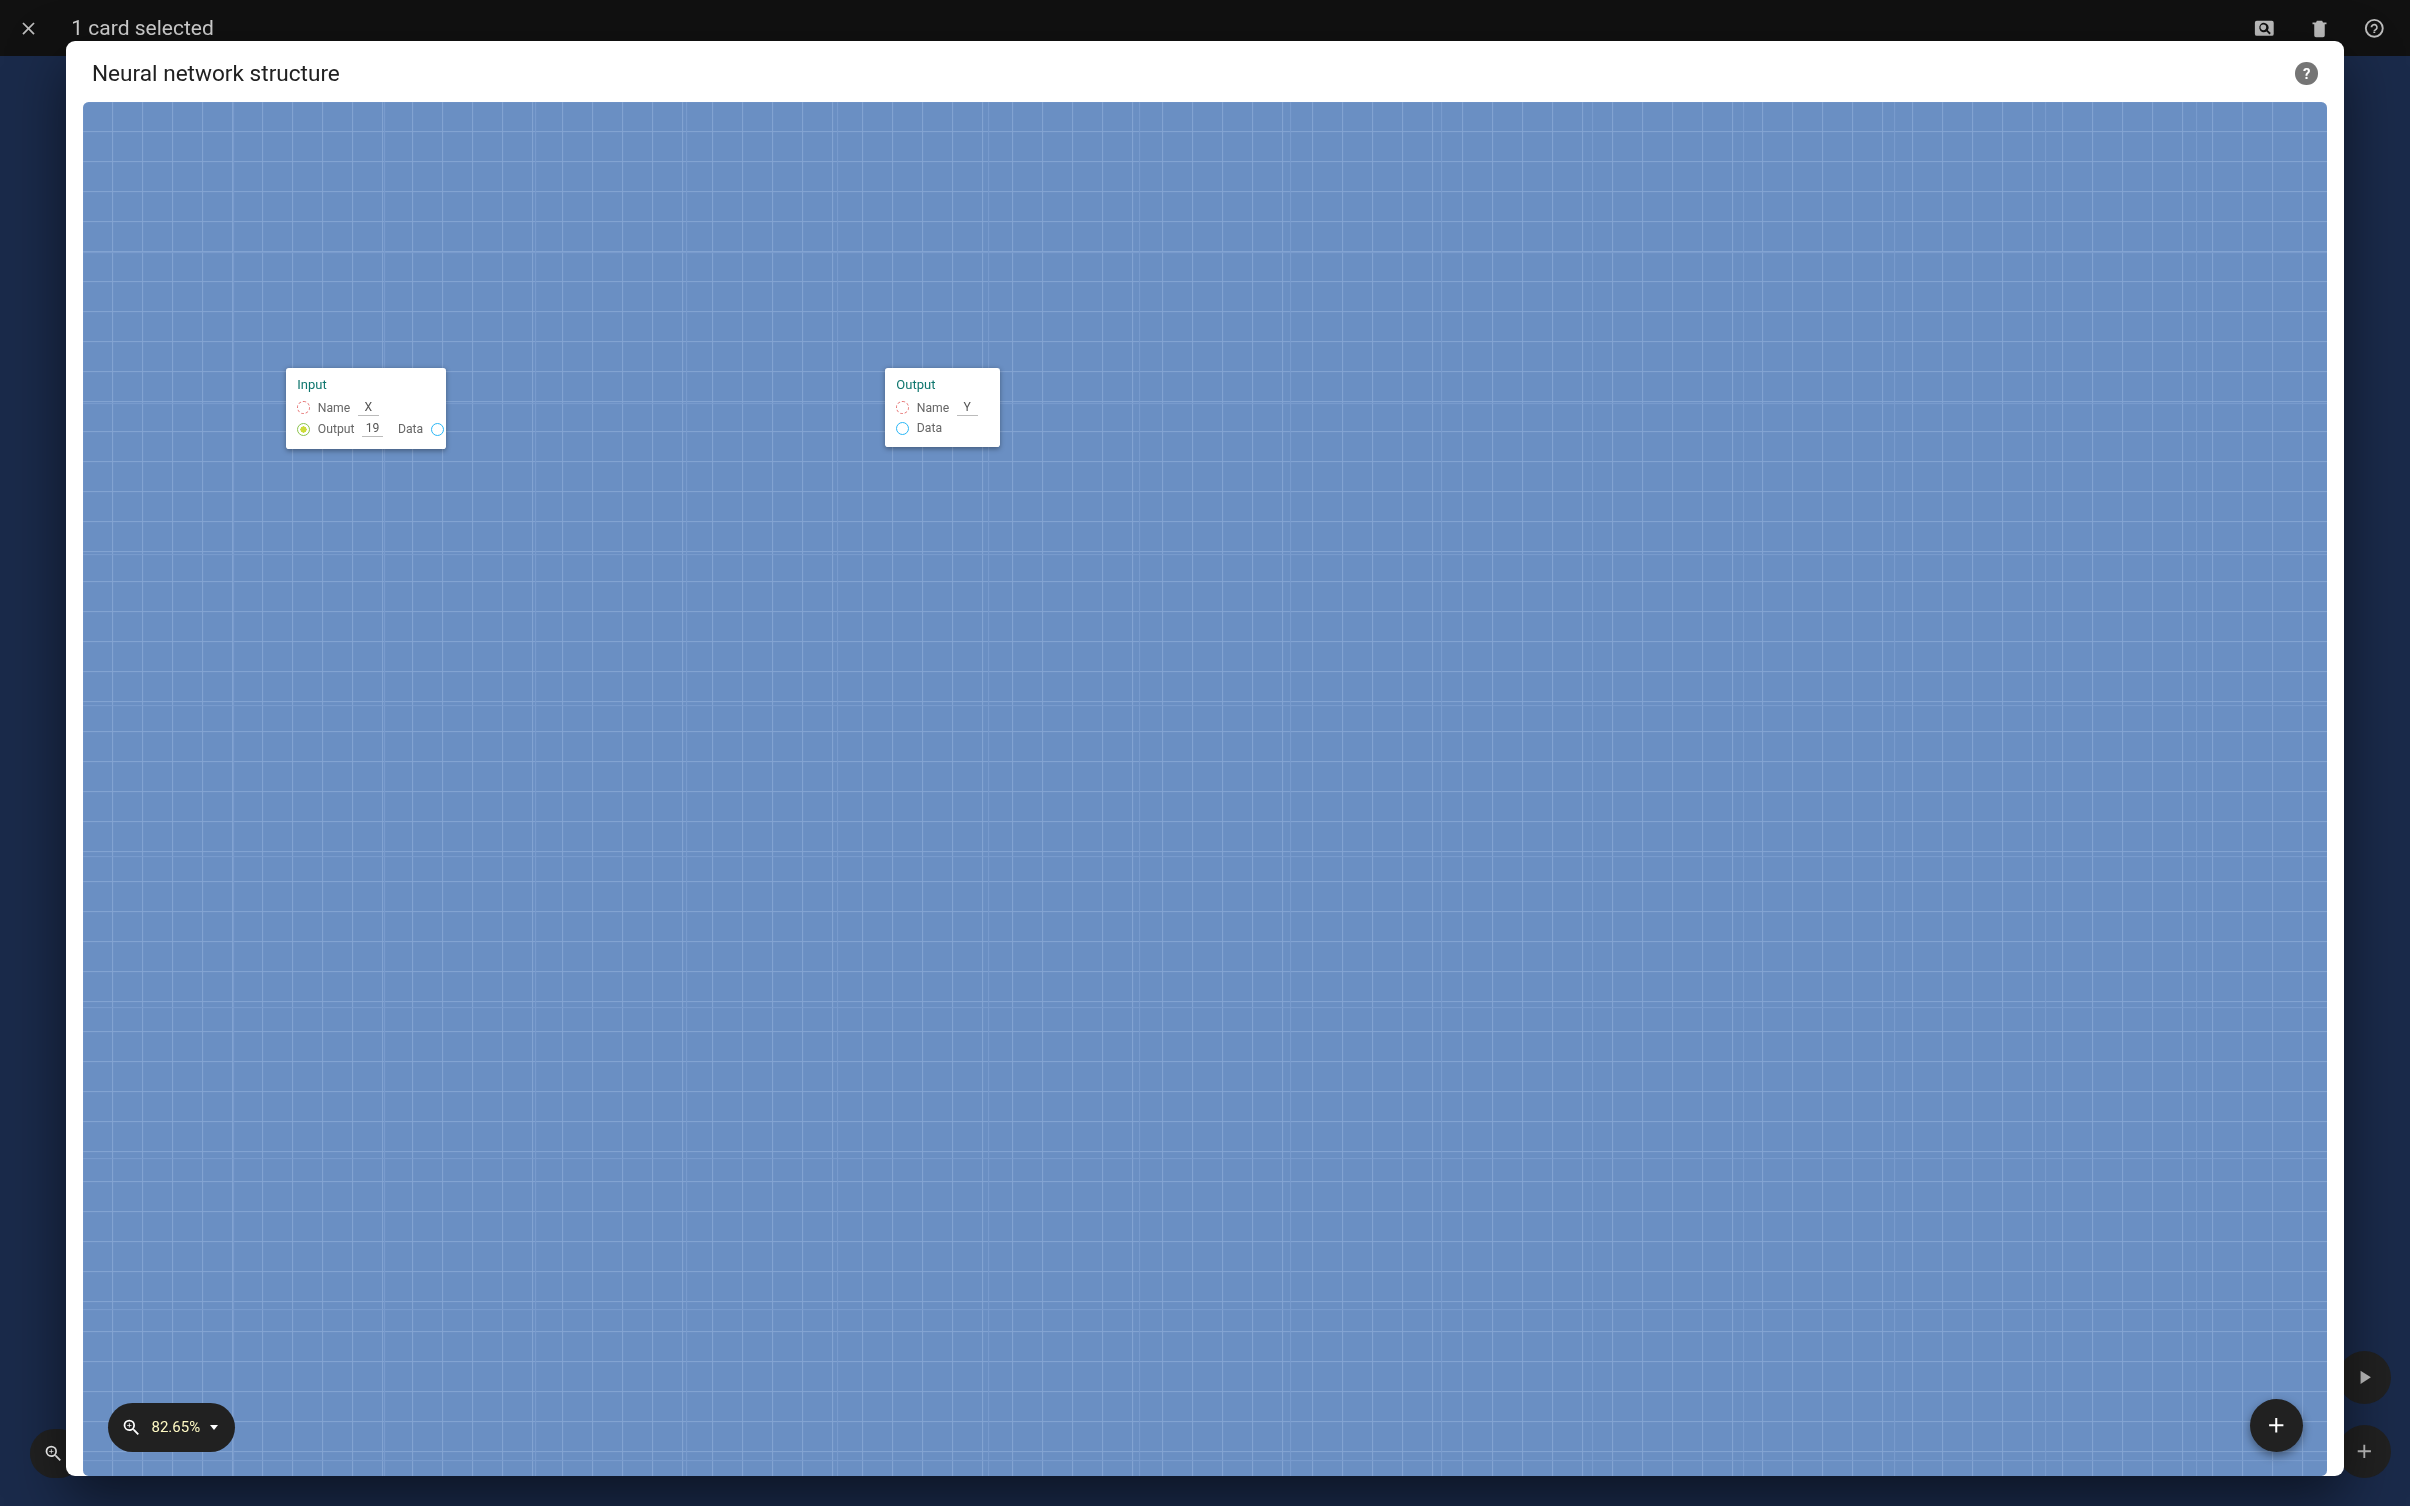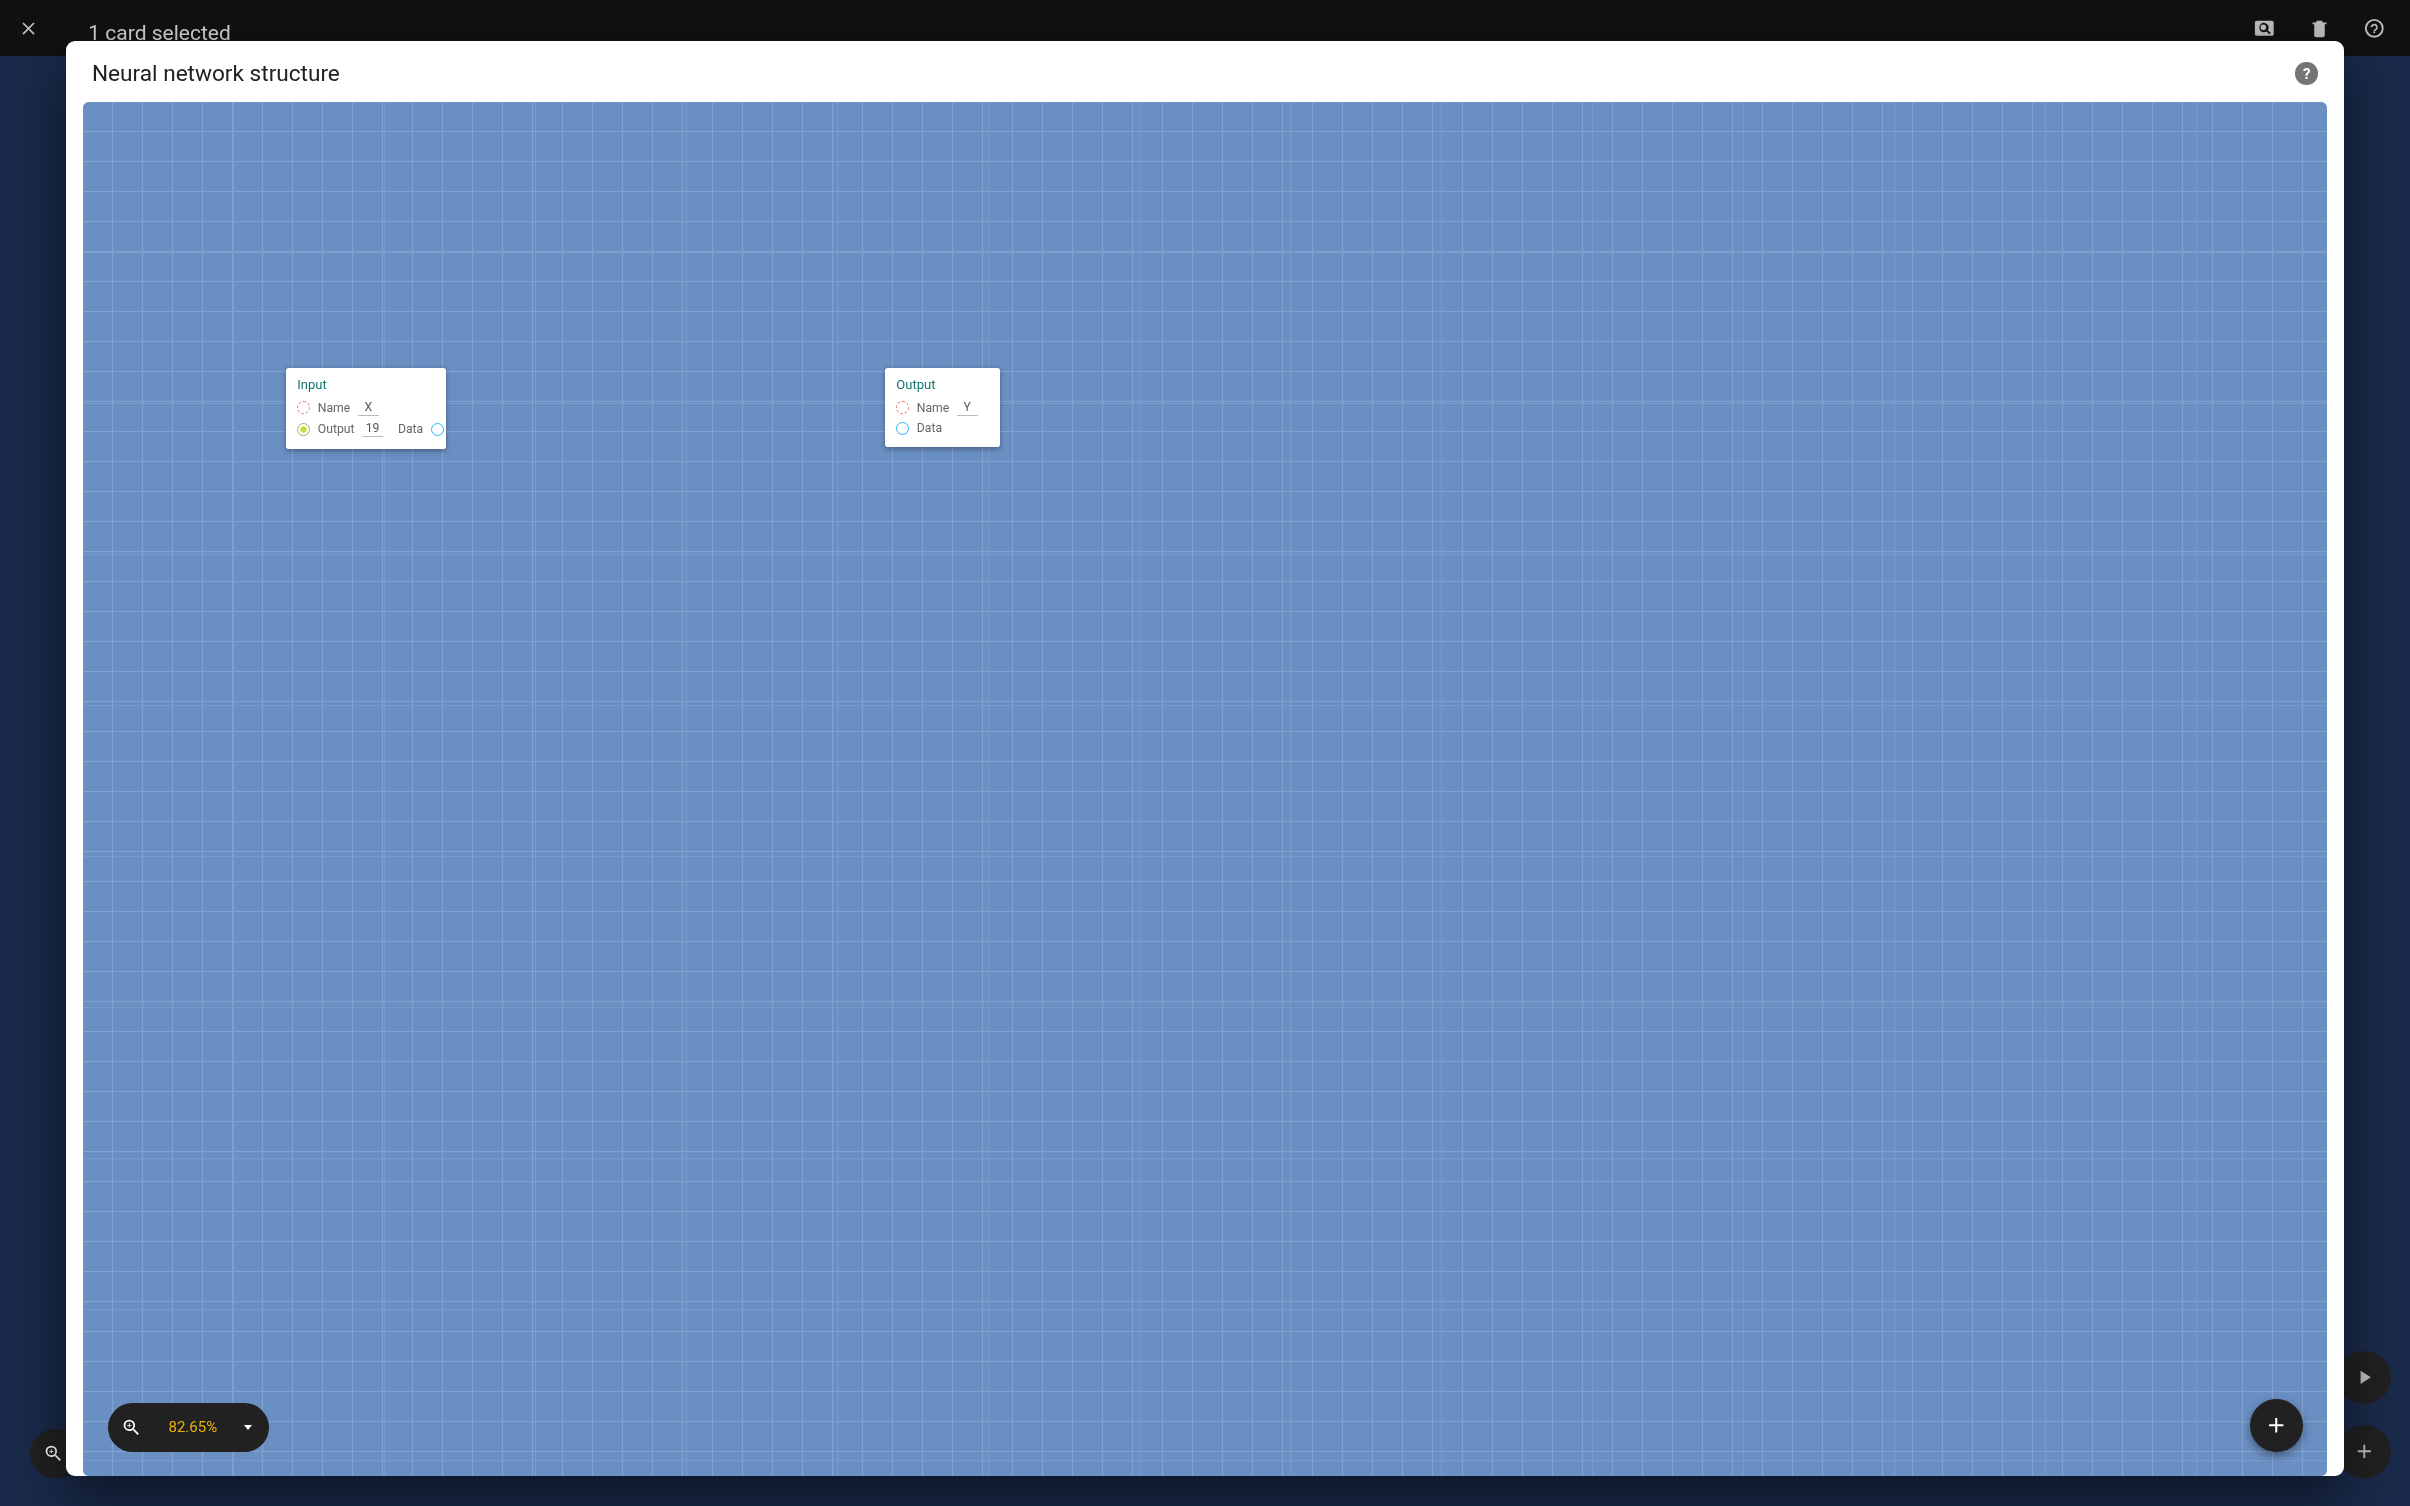--- a/index.html
+++ b/index.html
@@ -5,21 +5,21 @@
   * { box-sizing: border-box; margin: 0; padding: 0; }
   html, body { width: 100%; height: 100%; font-family: Roboto, "Helvetica Neue", Arial, sans-serif; overflow: hidden; }
   body { background: #1a2540; }
 
   
   .appbar {
     position: fixed; top: 0; left: 0; right: 0; height: 56px;
     background: #111; display: flex; align-items: center; color: #bdbdbd;
     padding: 0 11.3px; z-index: 100;
   }
-  .appbar .left { display: flex; align-items: flex-end; gap: 43px; }
+  .appbar .left { display: flex; align-items: center; gap: 26px; }
   .appbar .title { font-size: 21px; color: #d0d0d0; font-weight: 400; }
   .appbar .right { margin-left: auto; display: flex; align-items: center; gap: 21px; padding-right: 7.5px; }
   .icon-btn { width: 34px; height: 34px; display: flex; align-items: center; justify-content: center; cursor: pointer; border-radius: 50%; }
   .icon-btn svg { fill: #bdbdbd; }
 
   
   .bg-canvas {
     position: fixed; left: 0; right: 0; top: 56px; bottom: 0;
     background: #1a2a4a;
   }
@@ -73,22 +73,22 @@
   .row .label { color: #666; font-size: 12.2px; }
   .row .value-box { min-width: 21px; text-align:center; padding: 0 3.8px 0.9px 3.8px; border-bottom: 0.9px solid #bbb; color: #555; font-size: 12.2px; }
   .row .spacer { flex: 1; }
   .row .trail-label { color: #666; font-size: 12.2px; }
 
   #node-input { left: 203px; top: 266px; }
   #node-output { left: 802px; top: 266px; width: 115px; }
 
   .canvas-zoom {
     position: absolute; left: 24.5px; bottom: 24.5px;
-    background: #212121; color: #eab308; border-radius: 26px;
-    height: 49px; display: flex; align-items: center; padding: 0 17px 0 13px; gap: 27px;
+    background: #212121; color: #fef9c3; border-radius: 26px;
+    height: 49px; display: flex; align-items: center; padding: 0 17px 0 13px; gap: 10px;
   }
   .canvas-zoom .zoom-val { font-size: 15px; }
   .canvas-zoom svg { fill: #fff; }
   .caret-down { width: 0; height: 0; border-left: 4.7px solid transparent; border-right: 4.7px solid transparent; border-top: 5.6px solid #fff; }
 
   .canvas-fab {
     position: absolute; right: 24.5px; bottom: 24.5px;
     width: 53px; height: 53px; border-radius: 50%; background: #212121;
     display: flex; align-items: center; justify-content: center; cursor: pointer;
     box-shadow: 0 3.8px 9.4px rgba(0,0,0,0.4);

